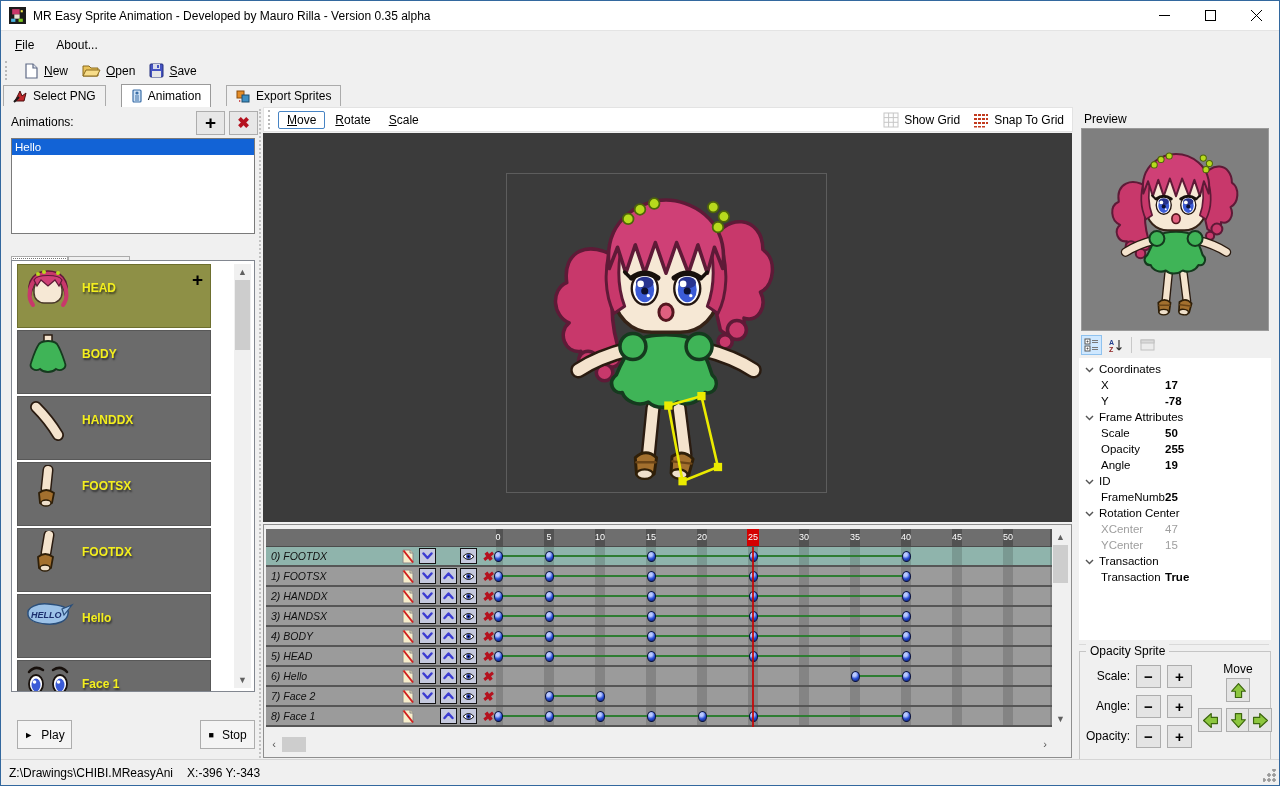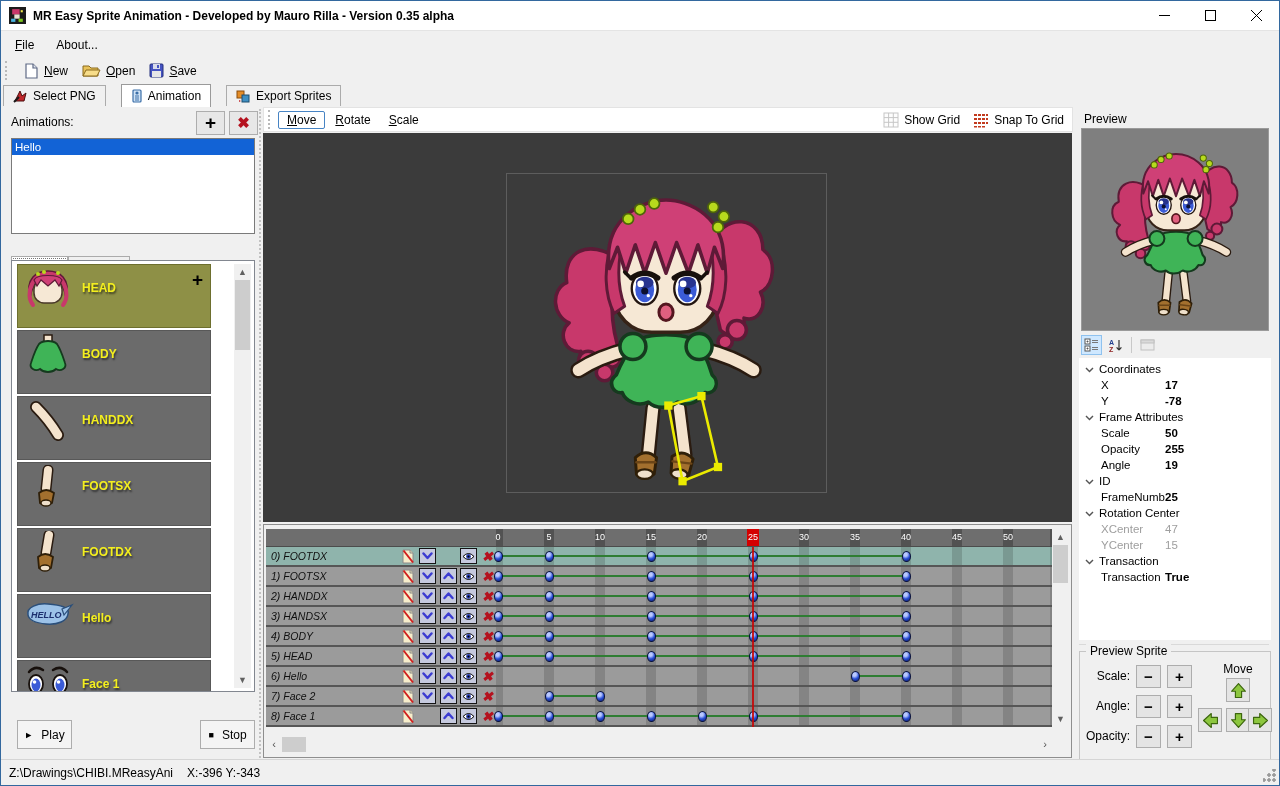--- a/index.html
+++ b/index.html
@@ -11,21 +11,21 @@
     color: #000;
     overflow: hidden;
     border: 1px solid #33689e;
     font-size: 12px;
   }
   u { text-decoration: underline; }
 
   
   .titlebar { position:absolute; top:0; left:0; right:0; height:30px; background:#ffffff; display:flex; align-items:center; padding-left:8px; border-bottom:1px solid #e4e4e4;}
   .app-icon { width:17px; height:17px; margin-right:7px; flex:0 0 auto; }
-  .title-text { font-size:12px;font-weight:bold; }
+  .title-text { font-size:12px; }
   .win-controls { margin-left:auto; display:flex; height:30px; }
   .win-btn { width:46px; height:30px; display:flex; align-items:center; justify-content:center; font-size:13px; color:#111; }
 
   
   .menubar { position:absolute; top:31px; left:0; right:0; height:25px; display:flex; align-items:center; padding-left:14px; gap:22px; }
   .menu-item { font-size:12px; }
 
   
   .toolbar { position:absolute; top:56px; left:0; right:0; height:27px; display:flex; align-items:center; padding-left:4px; gap:4px; }
   .tb-grip { width:6px; height:19px; border-left:2px dotted #b9b9b9; margin-right:4px; }
@@ -907,21 +907,21 @@
         <span class="pg-cat-name">Transaction</span>
       </div>
       <div class="pg-row">
         <span class="pg-item-name">Transaction</span>
         <span class="pg-val">True</span>
       </div>
     </div>
   <div class="pg-divider"></div>
 
   <div class="groupbox">
-    <span class="legend">Preview Sprite</span>
+    <span class="legend">Opacity Sprite</span>
     <div class="gb-row" style="top:12px">
       <span class="gb-label">Scale:</span>
       <div class="pm-btn">−</div>
       <div class="pm-btn">+</div>
     </div>
     <div class="gb-row" style="top:42px">
       <span class="gb-label">Angle:</span>
       <div class="pm-btn">−</div>
       <div class="pm-btn">+</div>
     </div>

